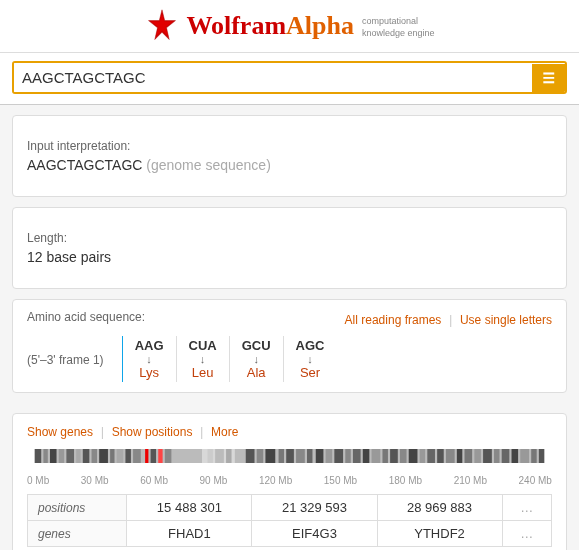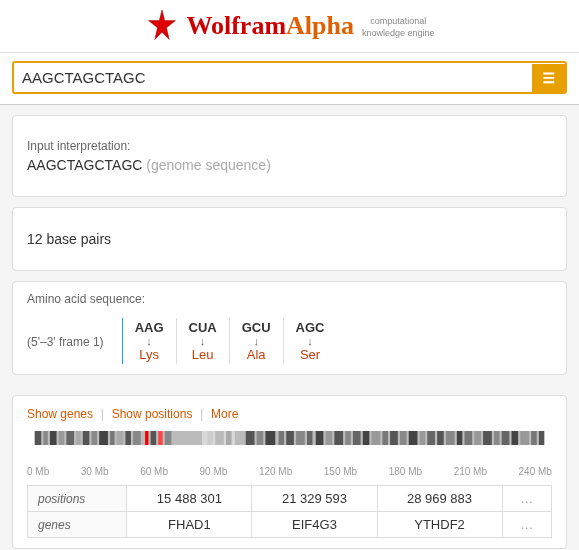--- a/index.html
+++ b/index.html
@@ -16,21 +16,20 @@
       padding: 8px 12px 8px 12px;
       display: flex;
       align-items: center;
       justify-content: center;
       border-bottom: 1px solid #ddd;
     }
     .logo-area {
       display: flex;
       align-items: center;
       gap: 6px;
-      text-align: center;
     }
     .logo-star {
       width: 36px;
       height: 36px;
     }
     .logo-tagline {
       font-size: 9px;
       color: #888;
       line-height: 1.3;
       margin-left: 2px;
@@ -206,21 +205,21 @@
     
     .chrom-bar-container {
       margin: 8px 0 4px 0;
     }
 
     .chrom-ruler {
       display: flex;
       justify-content: space-between;
       font-size: 10px;
       color: #999;
-      margin-top: 19px;
+      margin-top: 10px;
     }
 
     
     .genome-table {
       width: 100%;
       border-collapse: collapse;
       margin-top: 8px;
       font-size: 13px;
     }
     .genome-table td {
@@ -272,26 +271,32 @@
 <div class="main-content">
 
   <div class="card">
     <div class="card-label">Input interpretation:</div>
     <div class="card-value">
       <span>AAGCTAGCTAGC</span>&nbsp;<span class="genome-sequence-label">(genome sequence)</span>
     </div>
   </div>
 
   <div class="card">
+    <div class="card-label">Length:</div>
     <div class="card-value">12 base pairs</div>
   </div>
 
   <div class="aa-card">
     <div class="aa-header">
       <span class="card-label">Amino acid sequence:</span>
+      <span class="aa-links">
+        <a href="#">All reading frames</a>
+        <span> | </span>
+        <a href="#">Use single letters</a>
+      </span>
     </div>
     <div class="aa-body">
       <div class="aa-frame-label">(5'–3'  frame 1)</div>
       <div class="aa-codons">
         <div class="aa-codon">
           <div class="codon-top">AAG</div>
           <span class="codon-arrow">↓</span>
           <div class="codon-aa">Lys</div>
         </div>
         <div class="aa-codon">

